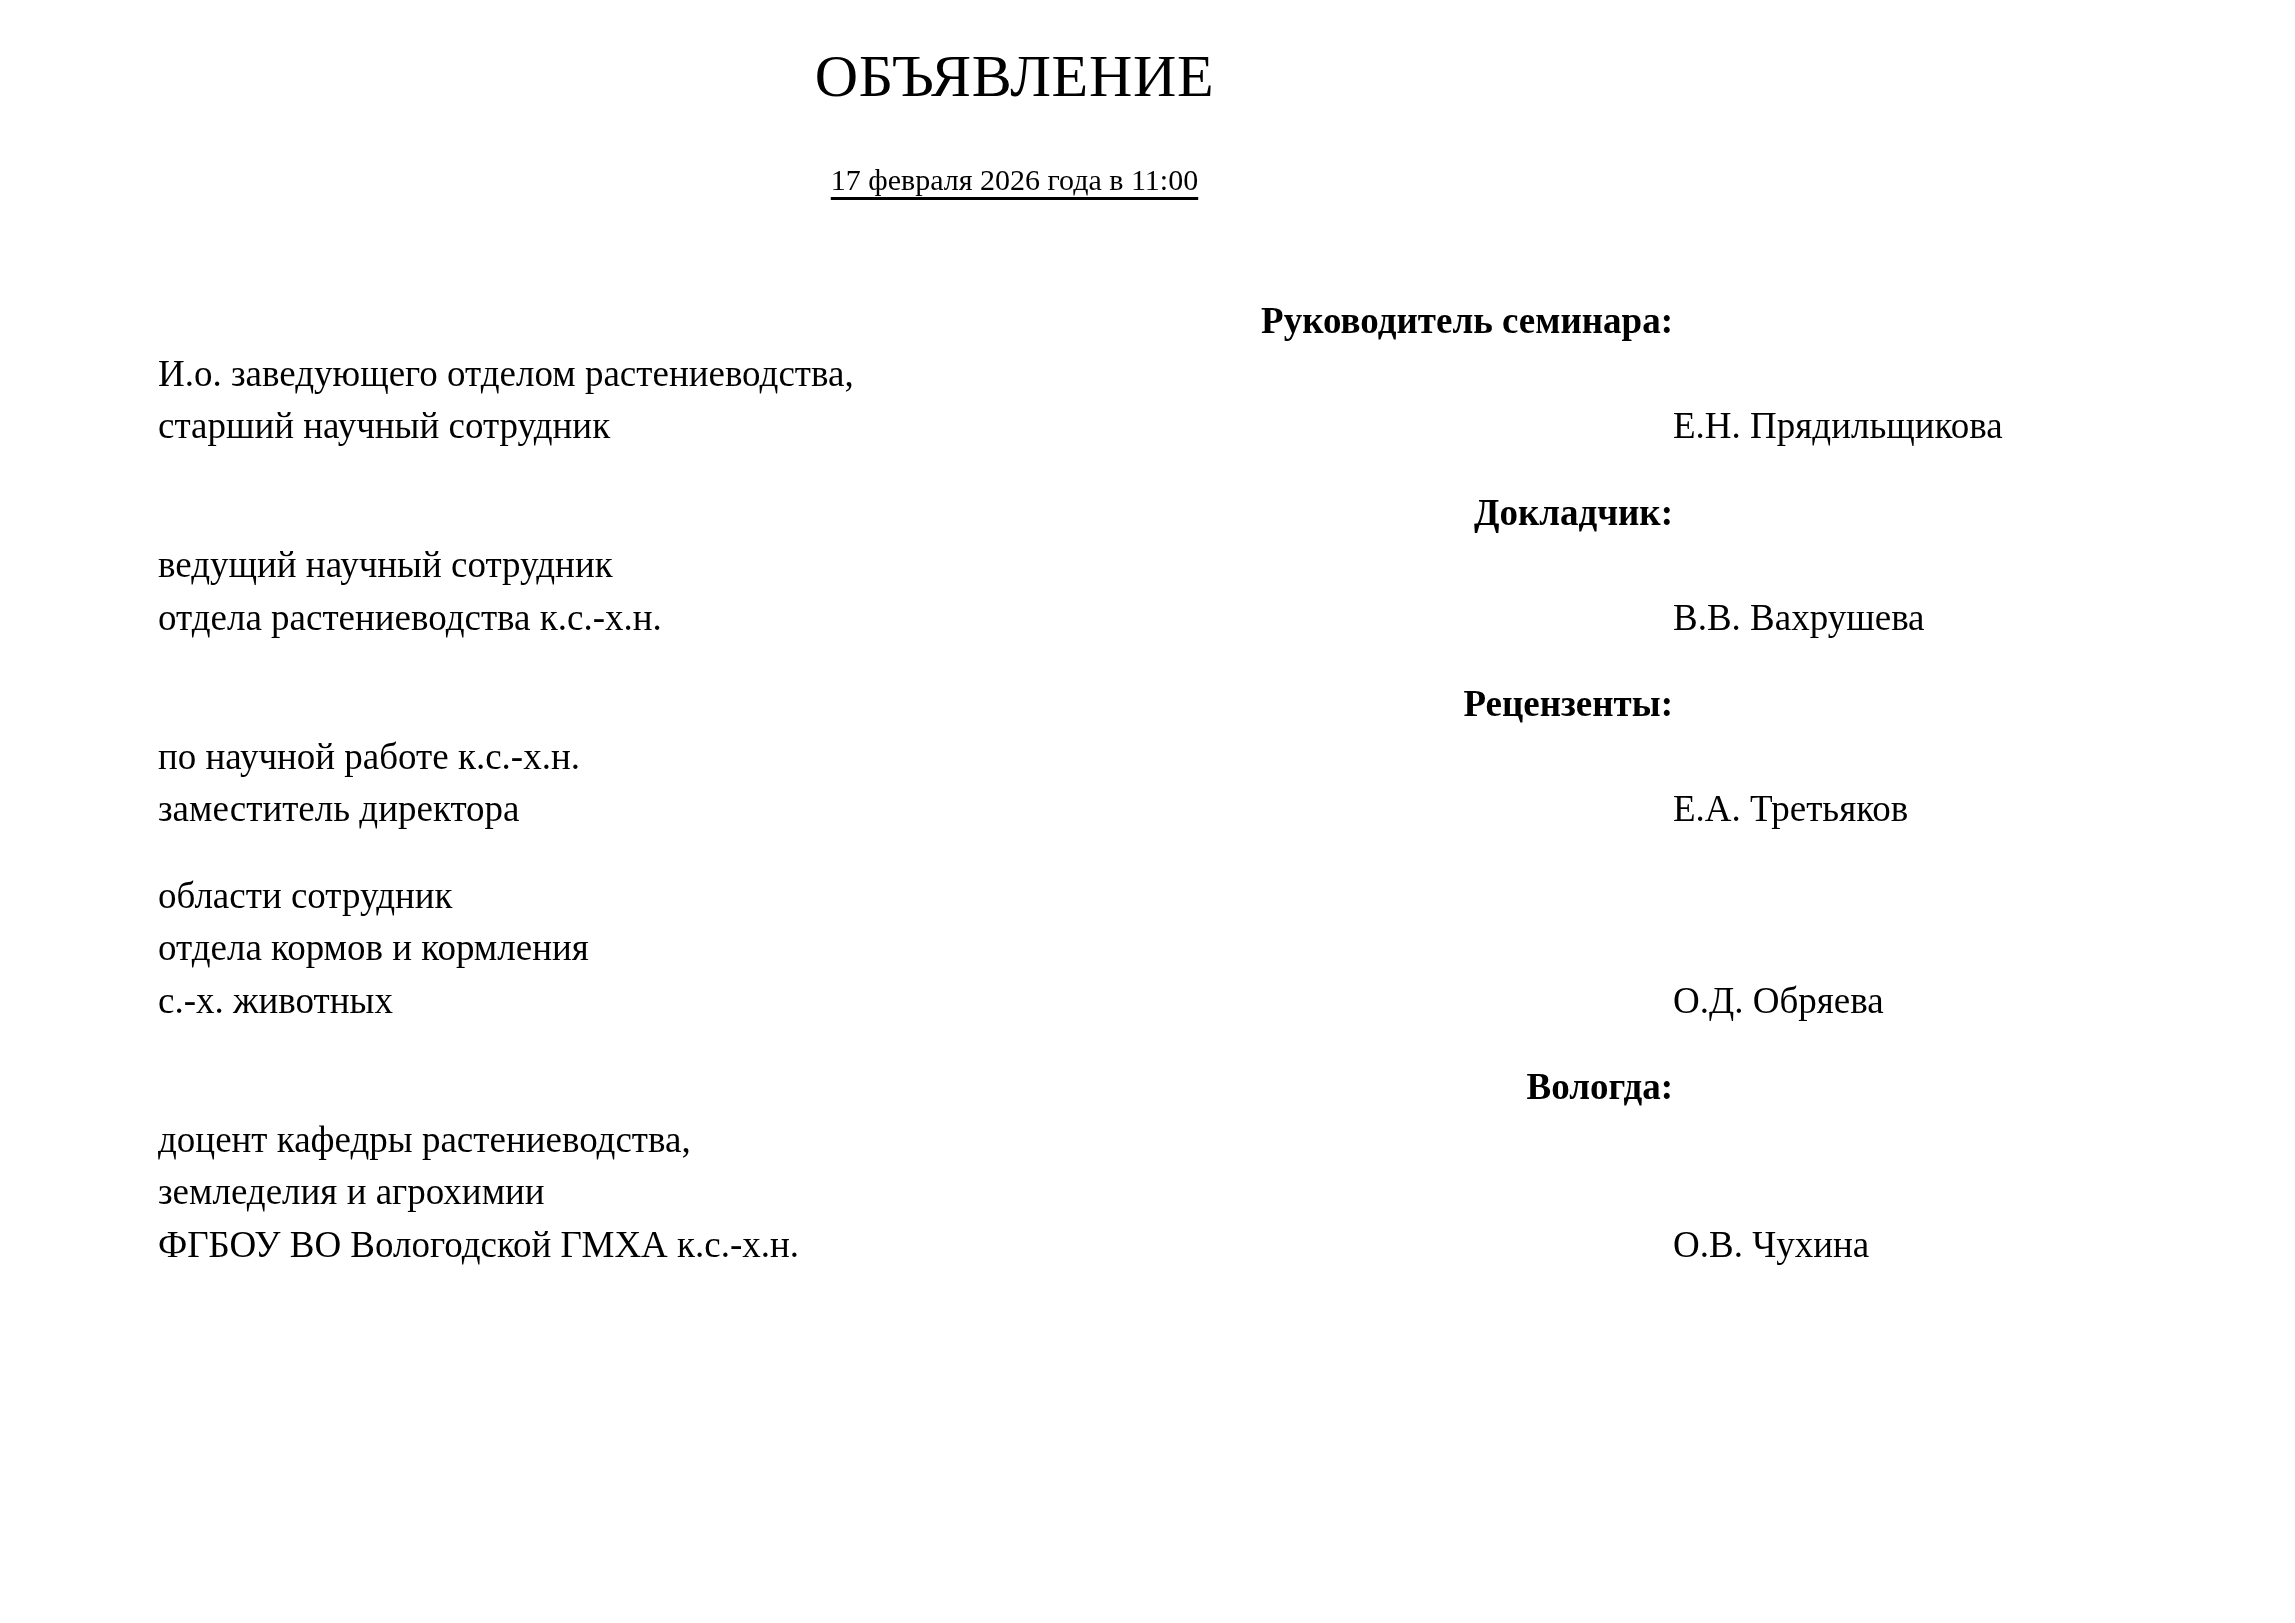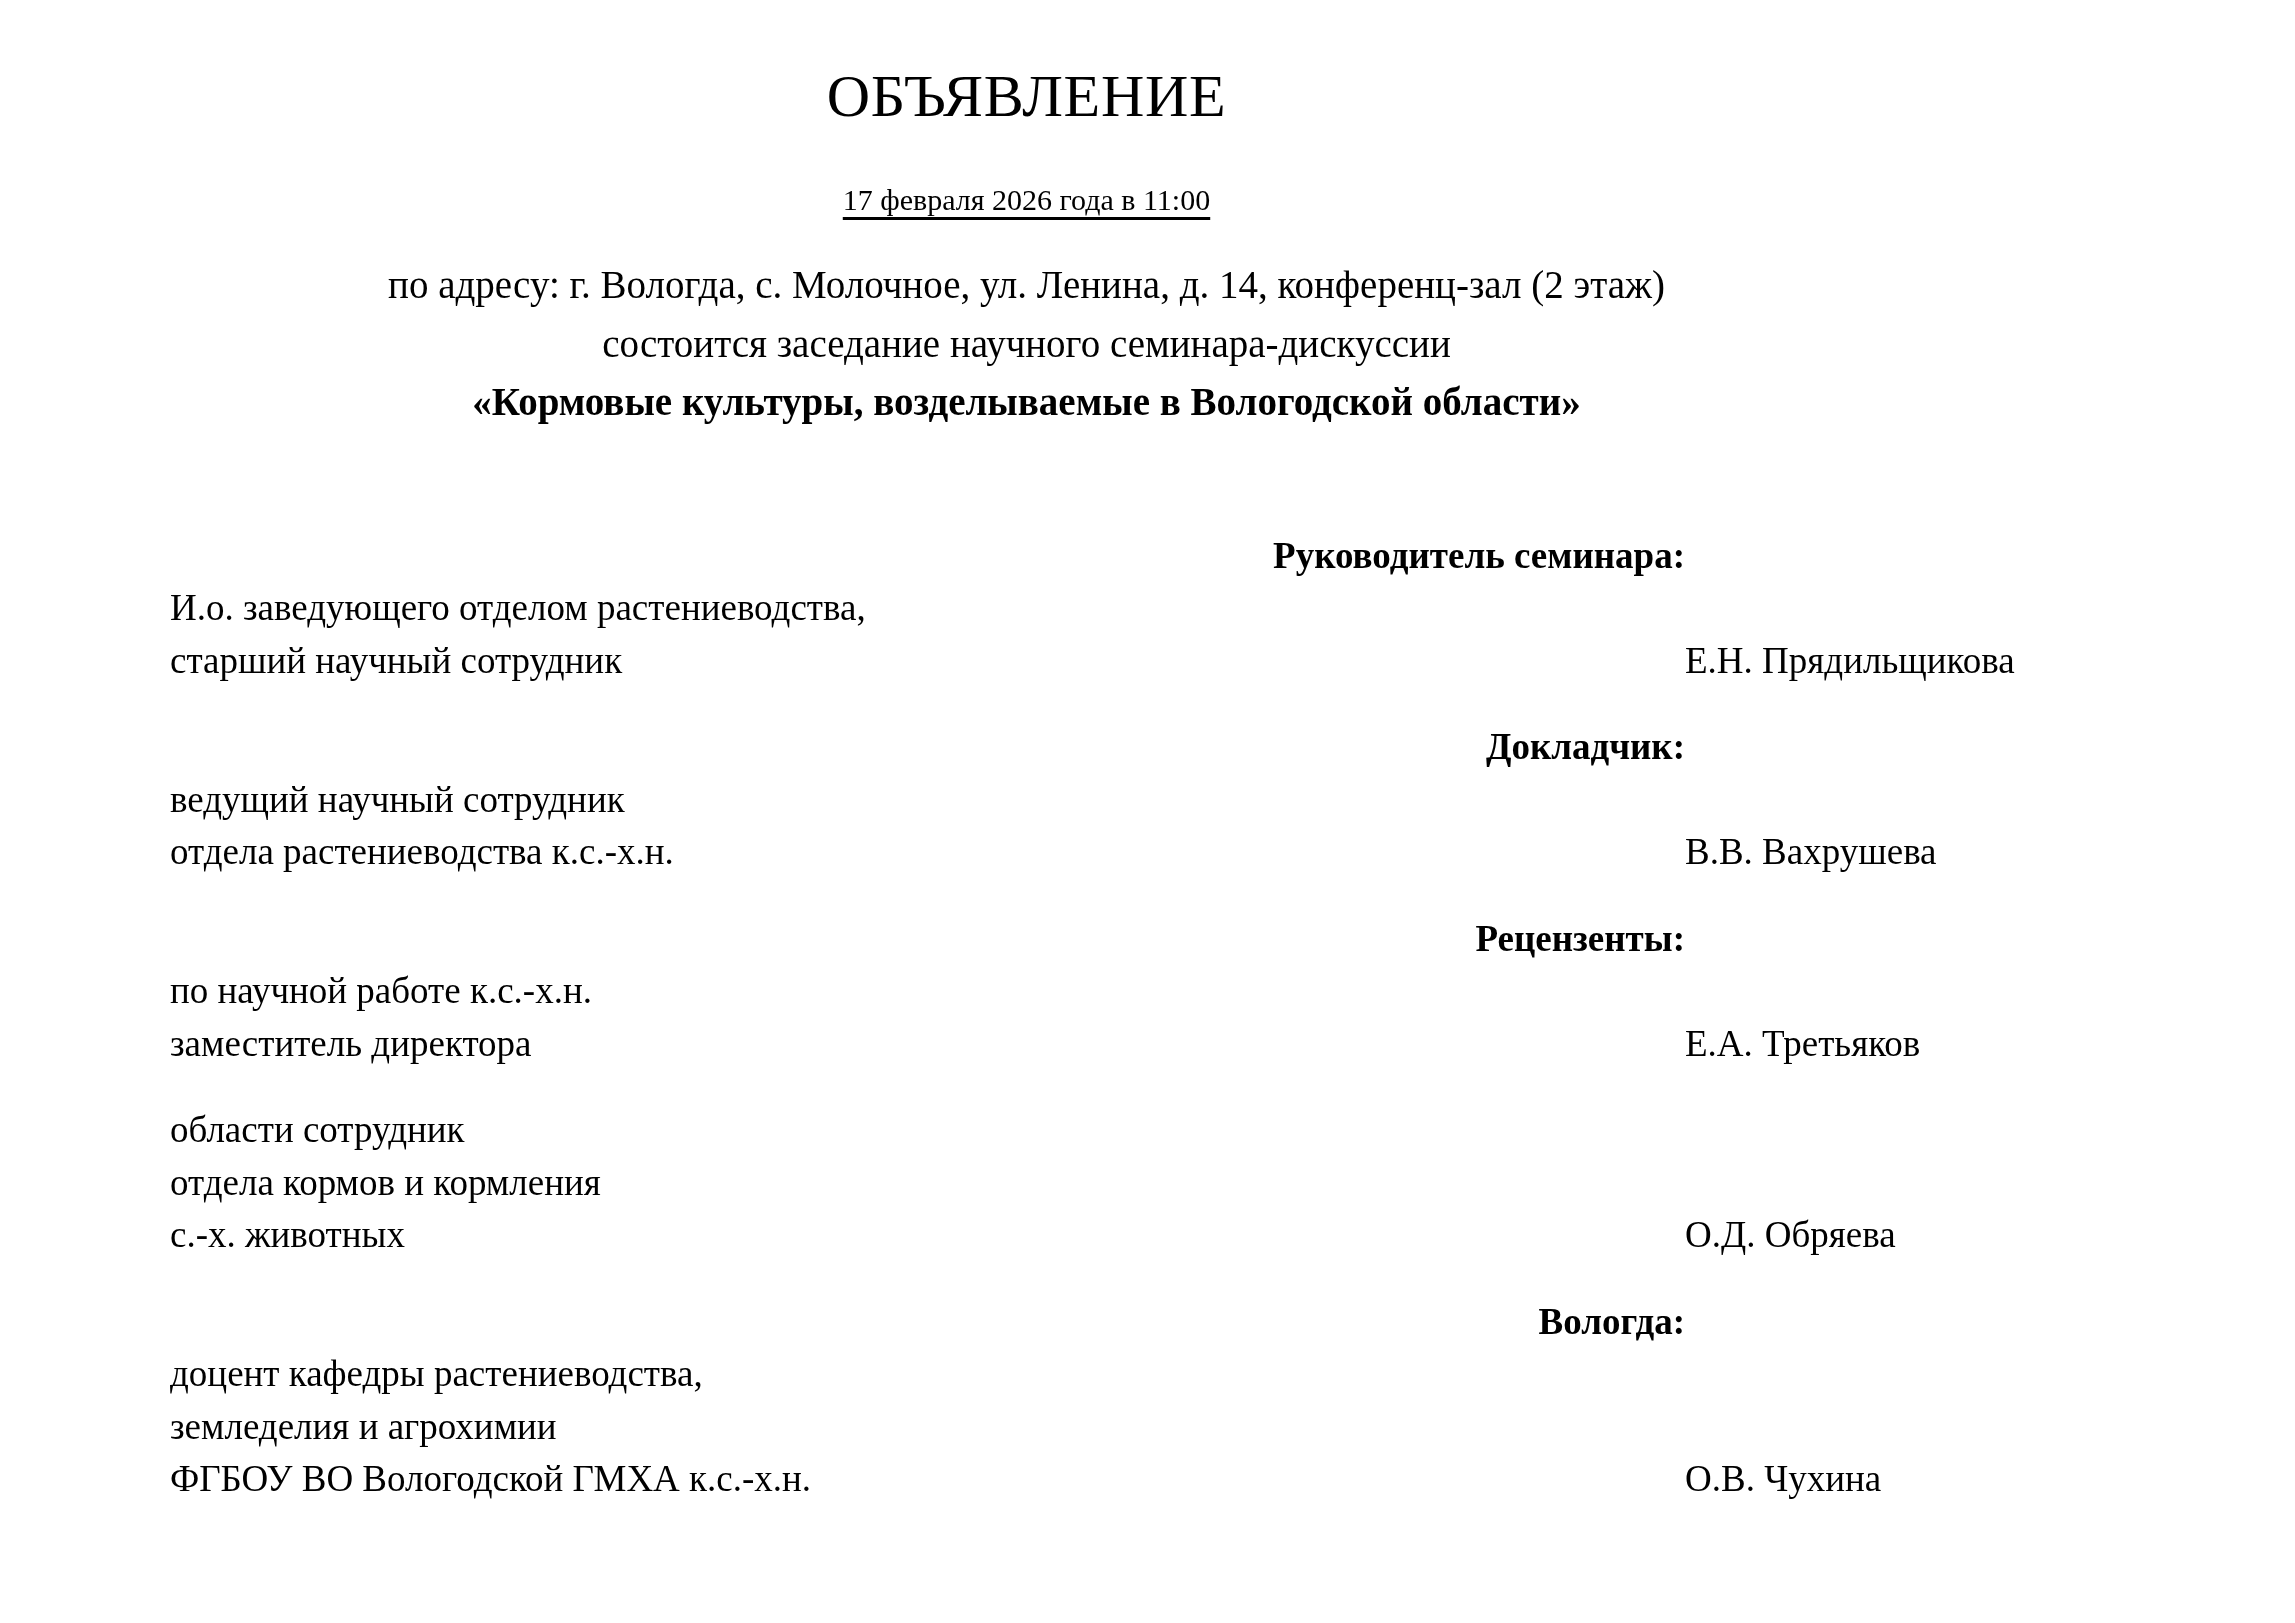--- a/index.html
+++ b/index.html
@@ -6,23 +6,22 @@
   html, body {
     background: #ffffff;
     color: #000000;
     font-family: "Liberation Serif", "DejaVu Serif", serif;
   }
   .page {
     position: relative;
     width: 2029px;
     height: 1623px;
     background: #ffffff;
-    padding-top: 62px;
+    padding-top: 42px;
     overflow: hidden;
-    margin-left: 12px;
   }
   .doc-title {
     text-align: center;
     font-size: 60px;
     font-weight: normal;
     letter-spacing: 0.7px;
   }
   .doc-date {
     margin-top: 52px;
     text-align: center;
@@ -65,25 +64,20 @@
 </style>
 </head>
 <body>
 
 <div class="page">
 
   <div class="doc-title">ОБЪЯВЛЕНИЕ</div>
 
   <div class="doc-date">17 февраля 2026 года в 11:00</div>
 
-  <div class="intro">
-    <div>по адресу: г. Вологда, с. Молочное, ул. Ленина, д. 14, конференц-зал (2 этаж)</div>
-    <div>состоится заседание научного семинара-дискуссии</div>
-    <div class="seminar-name">«Кормовые культуры, возделываемые в Вологодской области»</div>
-  </div>
 
   <div class="blocks">
 
     <div class="block">
       <div class="left-col">
         <div class="role">Руководитель семинара:</div>
         <div>И.о. заведующего отделом растениеводства,</div>
         <div>старший научный сотрудник</div>
       </div>
       <div class="person-name">Е.Н. Прядильщикова</div>

